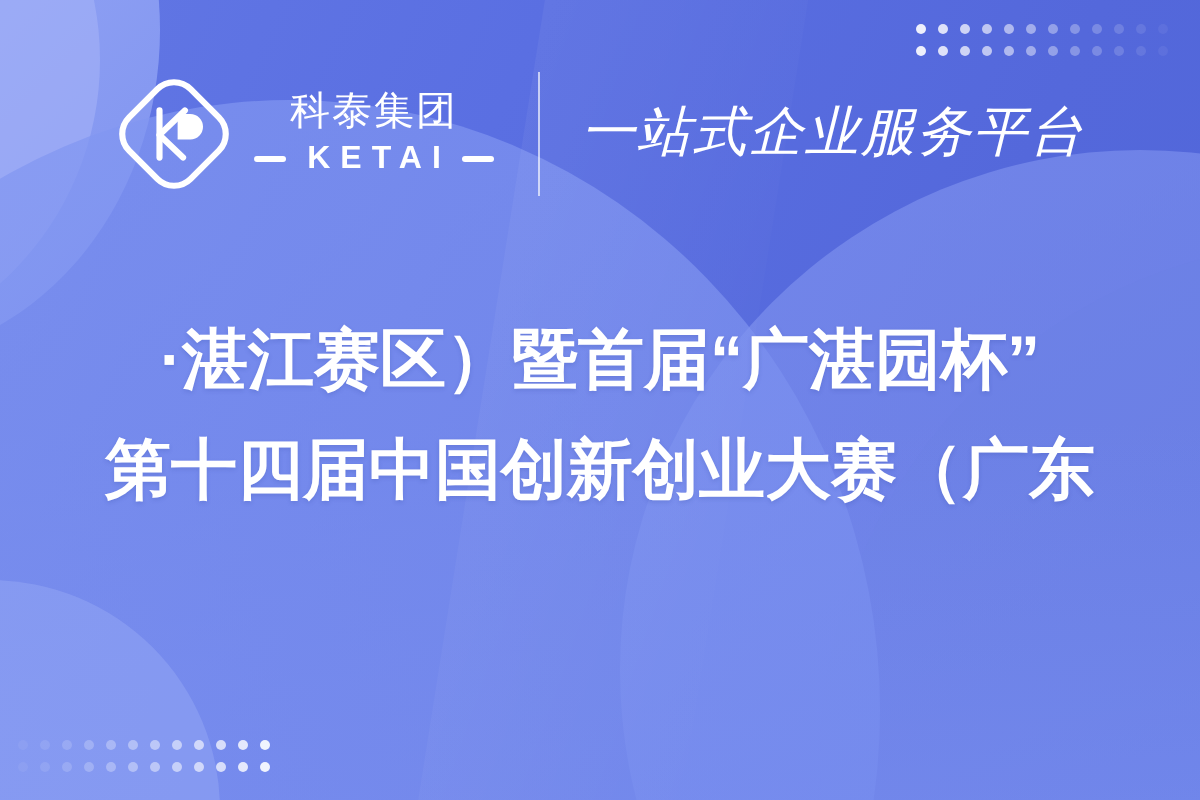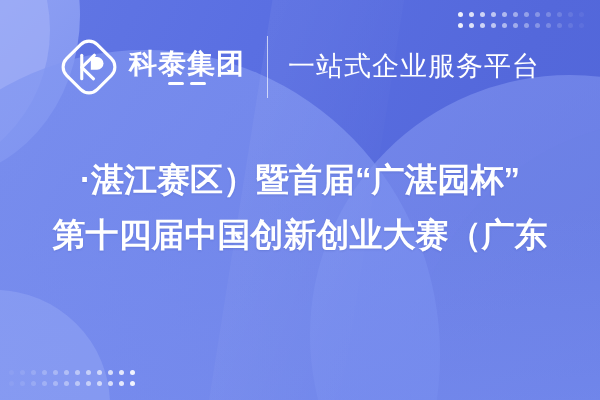--- a/index.html
+++ b/index.html
@@ -101,22 +101,22 @@
   }
   .brand {
     display: flex;
     align-items: center;
     gap: 11px;
   }
   .brand-mark { width: 58px; height: 58px; flex: none; }
   .brand-words { display: flex; flex-direction: column; align-items: center; }
   .brand-cn {
     color: #ffffff;
-    font-size: 28px;
-    font-weight: 700;
+    font-size: 20px;
+    font-weight: 400;
     letter-spacing: 1px;
     line-height: 1.05;
     white-space: nowrap;
   }
   .brand-en-row {
     display: flex;
     align-items: center;
     gap: 6px;
     margin-top: 4px;
     width: 100%;
@@ -135,21 +135,21 @@
     letter-spacing: 5px;
     text-indent: 5px;
     white-space: nowrap;
   }
   .divider {
     width: 1px;
     height: 62px;
     background: rgba(255,255,255,.65);
     margin: 0 20px 0 22px;
   }
-  .taglines { display: flex; flex-direction: column; gap: 1px; }
+  .taglines { display: flex; flex-direction: column; gap: 1px; font-style: italic; }
   .tagline-main {
     color: #ffffff;
     font-size: 27px;
     font-weight: 400;
     letter-spacing: 1px;
     line-height: 1.18;
     white-space: nowrap;
   }
   .tagline-sub {
     color: #ffffff;
@@ -263,20 +263,21 @@
           <rect x="8" y="8" width="48" height="48" rx="13" ry="13" transform="rotate(45 32 32)" fill="none" stroke="#ffffff" stroke-width="3.4"></rect>
           <path d="M24 19 L24 45" stroke="#ffffff" stroke-width="3.4" stroke-linecap="round" fill="none"></path>
           <path d="M38 19 L24 32.5 L37 45" stroke="#ffffff" stroke-width="3.4" stroke-linecap="round" stroke-linejoin="round" fill="none"></path>
           <path d="M34 21 L41 21 a7 7 0 0 1 0 14 L34 35 Z" fill="#ffffff"></path>
         </svg>
       </span>
       <span class="brand-words">
         <span class="brand-cn">科泰集团</span>
         <span class="brand-en-row">
           <span class="bar"></span>
+          <span class="brand-en">KETAI</span>
           <span class="bar"></span>
         </span>
       </span>
     </div>
 
     <div class="divider"></div>
 
     <div class="taglines">
       <span class="tagline-main">一站式企业服务平台</span>
     </div>

